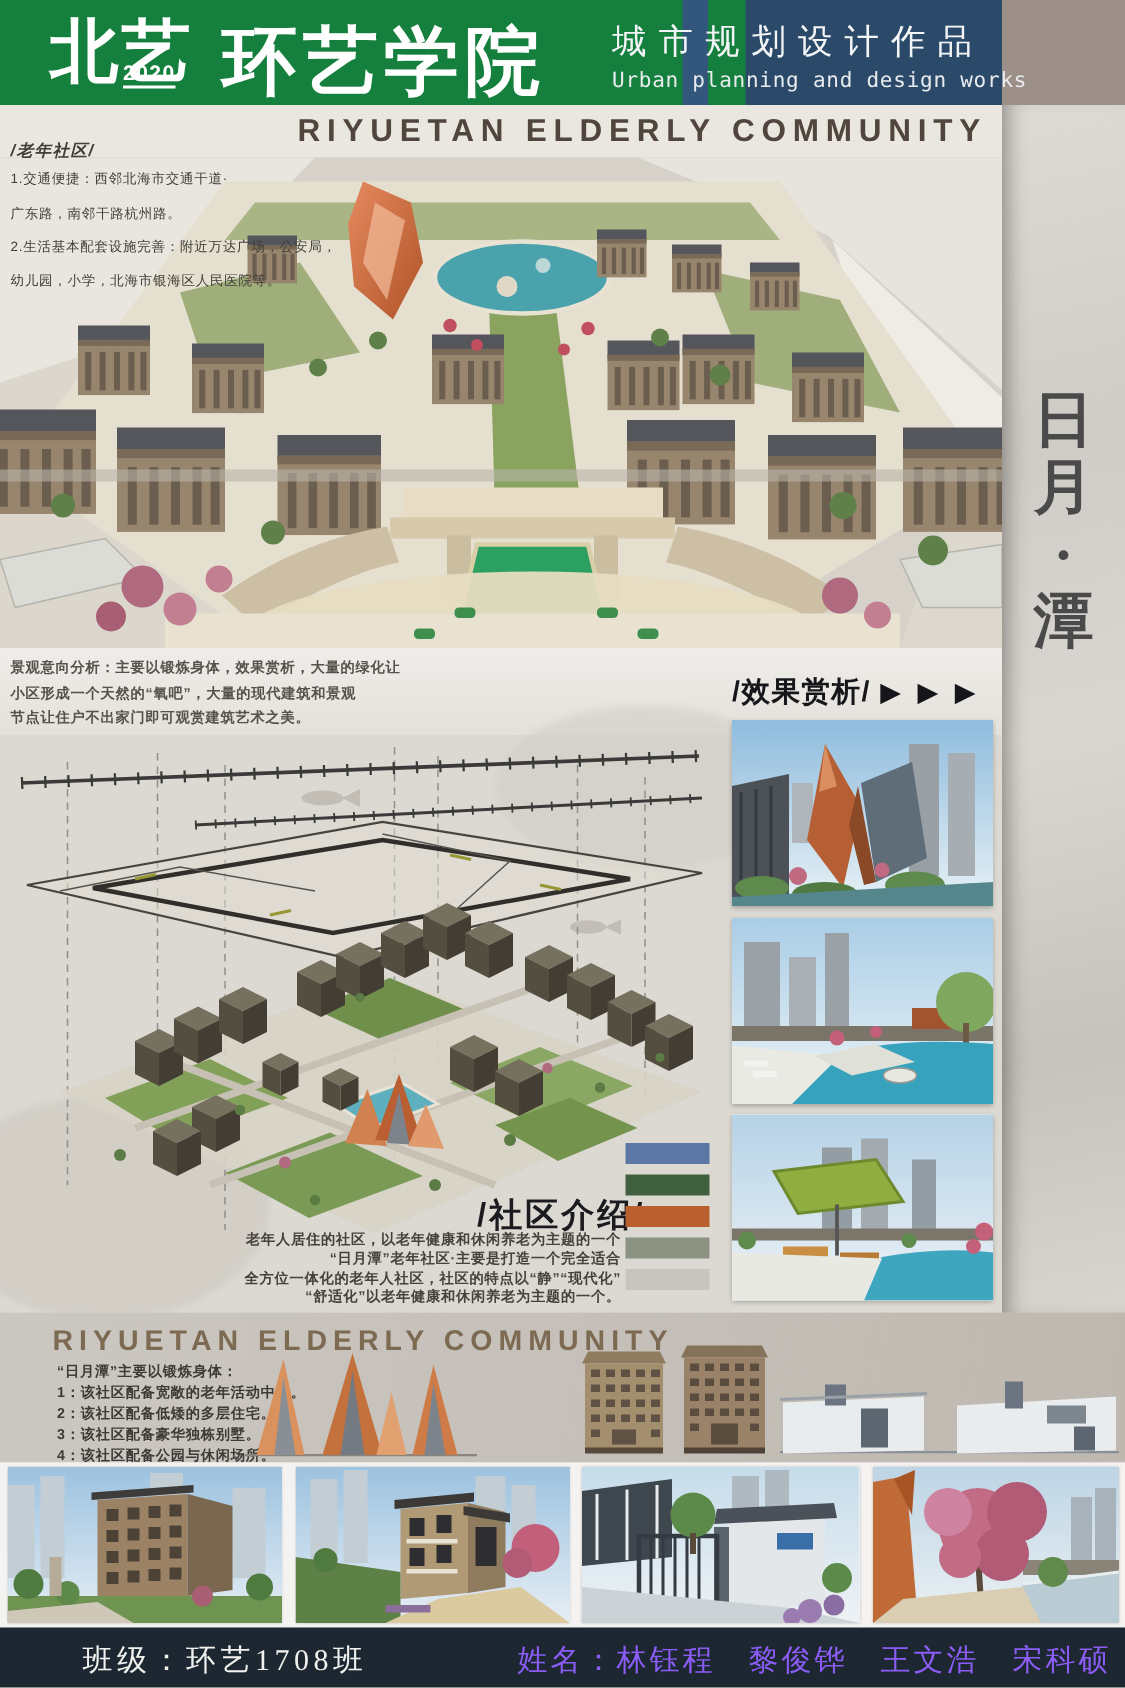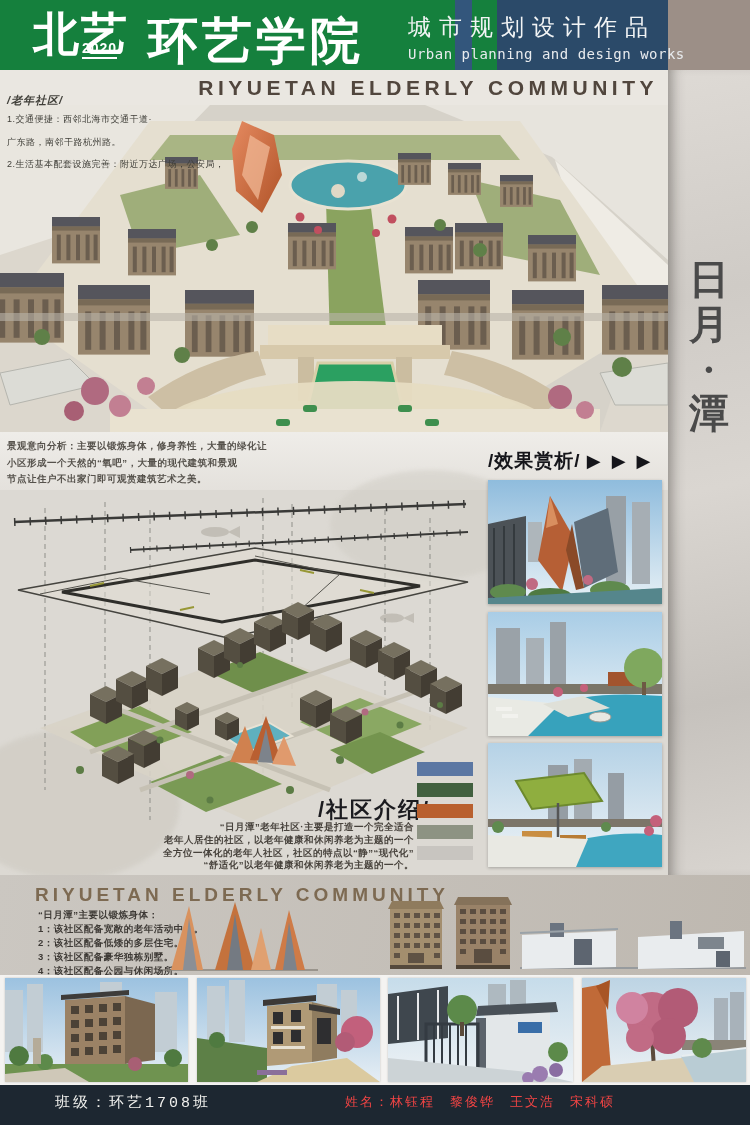--- a/index.html
+++ b/index.html
@@ -75,23 +75,23 @@
   .photostrip{position:absolute;left:0;top:975px;width:750px;height:110px;background:#f4f3f1;}
   .bphoto{position:absolute;top:3px;height:104px;box-shadow:0 0 2px rgba(0,0,0,.2);}
   .bphoto svg{display:block;width:100%;height:100%;}
   .bp1{left:5px;width:183px;}
   .bp2{left:197px;width:183px;}
   .bp3{left:388px;width:185px;}
   .bp4{left:582px;width:164px;}
 
   
   .footer{position:absolute;left:0;top:1085px;width:750px;height:40px;background:#1d2731;}
-  .footer-class{position:absolute;left:55px;top:8px;font-size:15px;color:#f1f1ee;
-      font-family:Liberation Mono, monospace;letter-spacing:3px;}
-  .footer-names{position:absolute;left:345px;top:8px;font-size:13px;color:#ef4444;
+  .footer-class{position:absolute;left:55px;top:8px;font-size:20px;color:#f1f1ee;
+      font-family:Liberation Serif, serif;letter-spacing:3px;}
+  .footer-names{position:absolute;left:345px;top:8px;font-size:20px;color:#8b5cf6;
       font-family:"Liberation Serif","DejaVu Serif",serif;letter-spacing:2px;}
 </style>
 </head>
 <body>
 
 <div id="poster">
 
   <div class="header">
     <div class="bluestripe"></div>
     <div class="navy"></div>
@@ -212,34 +212,35 @@
       <circle cx="318" cy="125" r="4" fill="#c14f5f"></circle>
         <circle cx="376" cy="128" r="4" fill="#c14f5f"></circle>
     </svg>
   </div>
 
   <div class="env-block">
     <div class="env-title">/老年社区/</div>
     <div class="env-line">1.交通便捷：西邻北海市交通干道·</div>
     <div class="env-line">广东路，南邻干路杭州路。</div>
     <div class="env-line">2.生活基本配套设施完善：附近万达广场，公安局，</div>
+    <div class="env-line">幼儿园，小学，北海市银海区人民医院等。</div>
   </div>
 
   <div class="side-strip">
     <div class="side-chars">
       <div>日</div>
       <div>月</div>
       <div>·</div>
       <div>潭</div>
     </div>
   </div>
 
   <div class="analysis">
     <div class="analysis-text">
-      <div>景观意向分析：主要以锻炼身体，修身养性，大量的绿化让</div>
+      <div>景观意向分析：主要以锻炼身体，效果赏析，大量的绿化让</div>
       <div>小区形成一个天然的“氧吧”，大量的现代建筑和景观</div>
       <div>节点让住户不出家门即可观赏建筑艺术之美。</div>
     </div>
     <div class="effects">
       <span>/效果赏析/</span>
       <span class="arrows">▶ ▶ ▶</span>
     </div>
   </div>
 
   <div class="mid">
@@ -419,22 +420,22 @@
       <polygon points="0,92 100,96 88,124 0,124" fill="#e9e9e3"></polygon>
       <circle cx="168" cy="78" r="6" fill="#c4607a"></circle>
         <circle cx="161" cy="88" r="5" fill="#c4607a"></circle>
       <circle cx="10" cy="84" r="6" fill="#5f8a4e"></circle>
         <circle cx="118" cy="84" r="5" fill="#5f8a4e"></circle>
     </svg>
   </div>
 
   <div class="community-heading">/社区介绍/</div>
   <div class="community-lines">
+    <div>老年人居住的社区，以老年健康和休闲养老为主题的一个</div>
     <div>“日月潭”老年社区·主要是打造一个完全适合</div>
-    <div>老年人居住的社区，以老年健康和休闲养老为主题的一个</div>
     <div>全方位一体化的老年人社区，社区的特点以“静”“现代化”</div>
     <div>“舒适化”以老年健康和休闲养老为主题的一个。</div>
   </div>
   <div class="swatches">
     <div style="background-color: rgb(91, 119, 163);"></div>
     <div style="background-color: rgb(65, 96, 63);"></div>
     <div style="background-color: rgb(185, 96, 46);"></div>
     <div style="background-color: rgb(141, 147, 131);"></div>
     <div style="background-color: rgb(200, 197, 192);"></div>
   </div>

